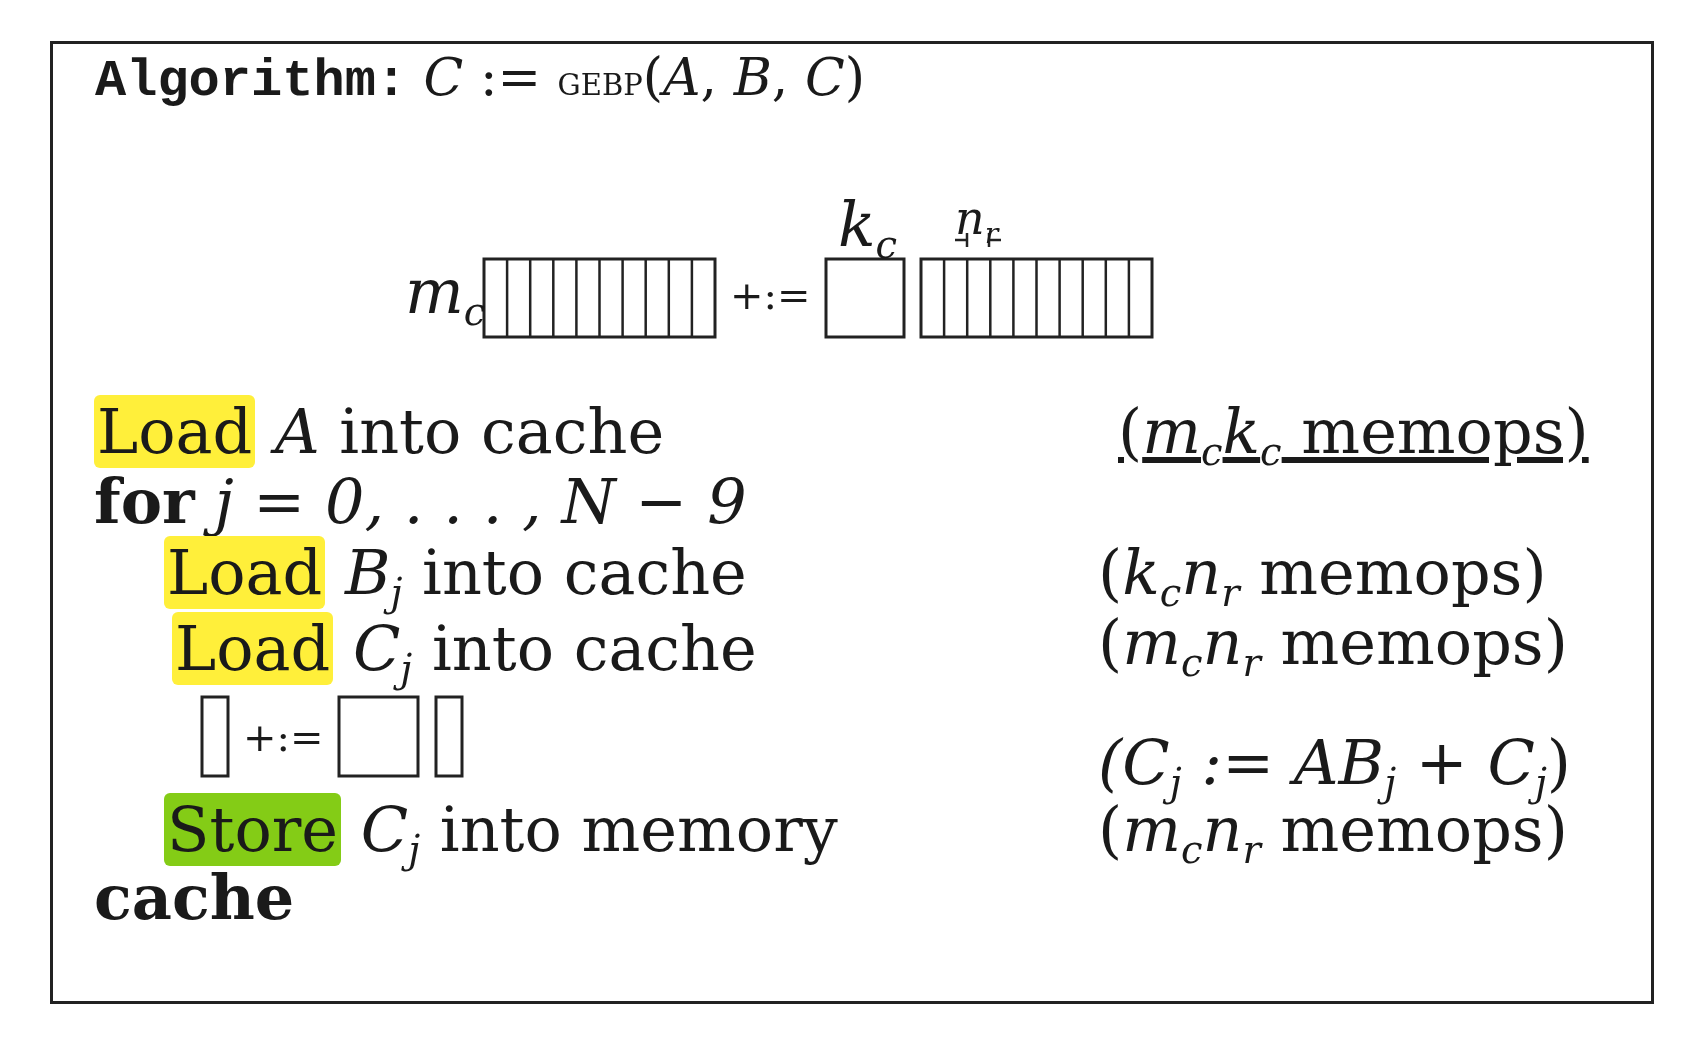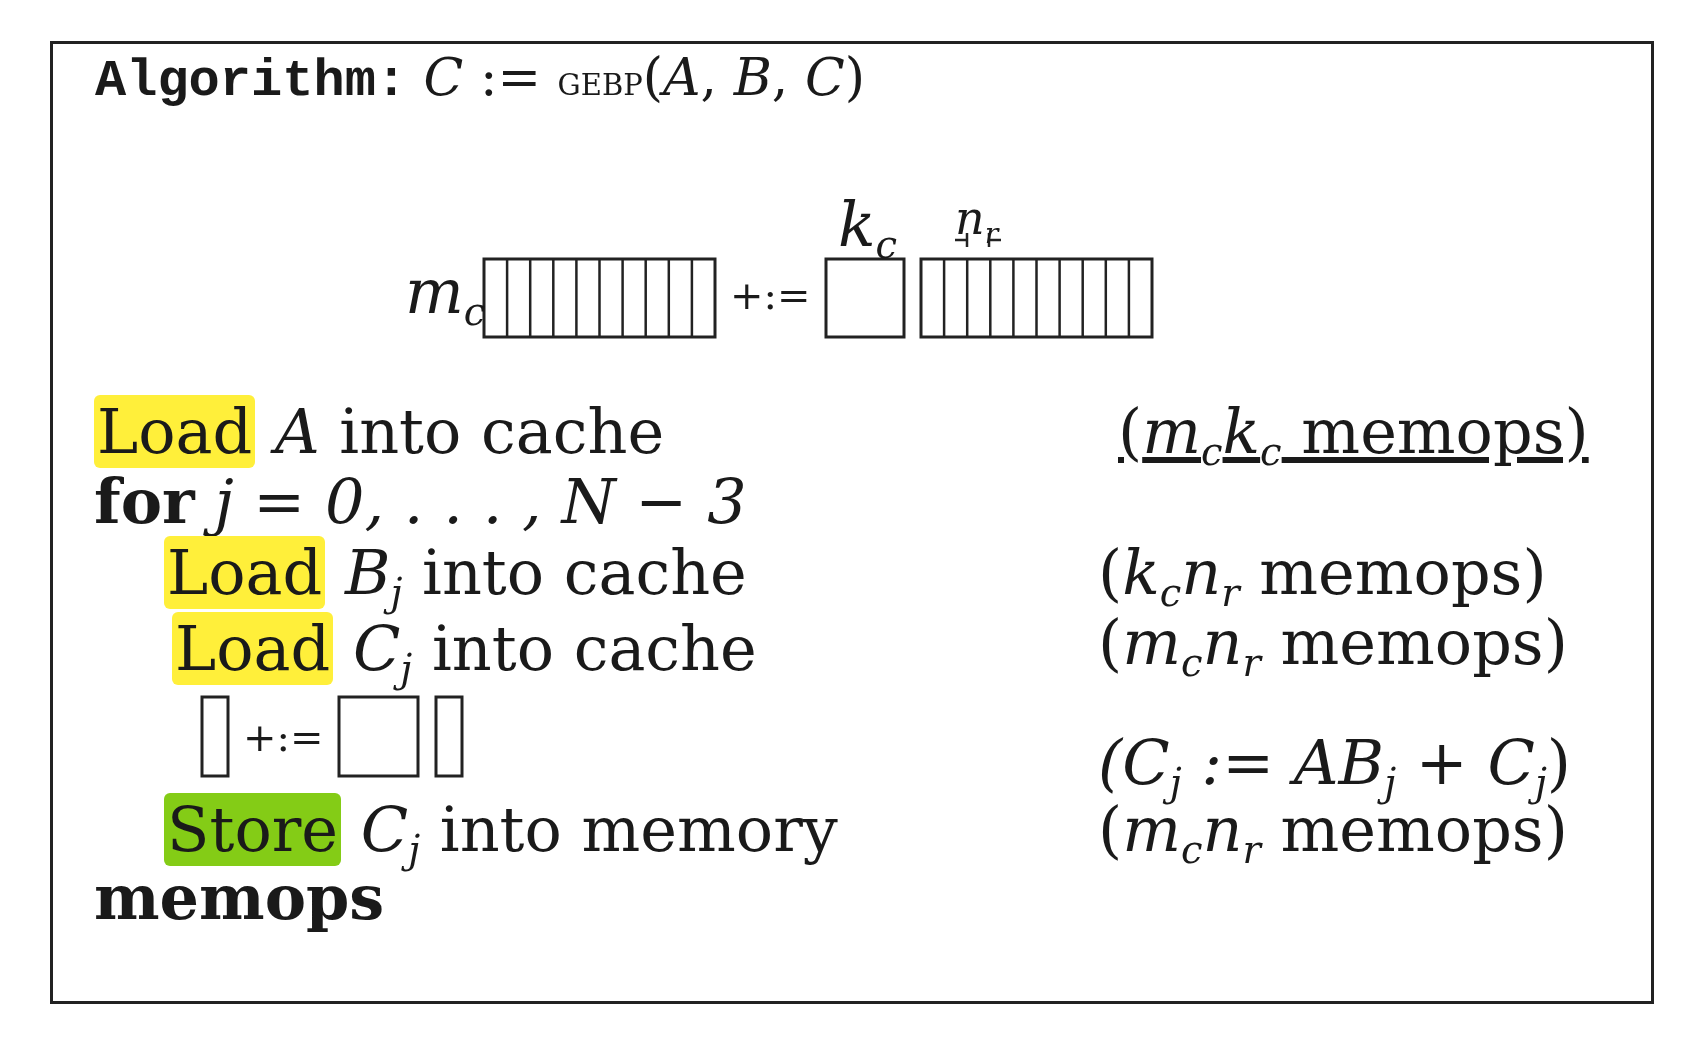--- a/index.html
+++ b/index.html
@@ -76,21 +76,21 @@
 <div class="abs line" style="left:94px; top:402px;">
   <span class="hl" style="background: rgb(255, 239, 58);">Load</span>
   <i>A</i><span> into cache</span>
 </div>
 <div class="abs line" style="left:1118px; top:402px;text-decoration:underline;">
   <span>(</span><i>m</i><sub><i>c</i></sub><i>k</i><sub><i>c</i></sub><span> memops)</span>
 </div>
 
 <div class="abs line" style="left:94px; top:472px;">
   <span class="kw">for</span>
-  <i>j = 0, . . . , N − 3</i>
+  <i>j = 0, . . . , N − 9</i>
 </div>
 
 <div class="abs line" style="left:164px; top:543px;text-align:right;">
   <span class="hl" style="background: rgb(255, 239, 58);">Load</span>
   <i>B</i><sub><i>j</i></sub><span> into cache</span>
 </div>
 <div class="abs line" style="left:1098px; top:543px;">
   <span>(</span><i>k</i><sub><i>c</i></sub><i>n</i><sub><i>r</i></sub><span> memops)</span>
 </div>
 
@@ -108,14 +108,14 @@
 
 <div class="abs line" style="left:164px; top:800px;">
   <span class="hl" style="background: #84cc16;">Store</span>
   <i>C</i><sub><i>j</i></sub><span> into memory</span>
 </div>
 <div class="abs line" style="left:1098px; top:800px;">
   <span>(</span><i>m</i><sub><i>c</i></sub><i>n</i><sub><i>r</i></sub><span> memops)</span>
 </div>
 
 <div class="abs line" style="left:94px; top:868px;">
-  <span class="kw">memops</span>
+  <span class="kw">cache</span>
 </div>
 
 </body></html>

